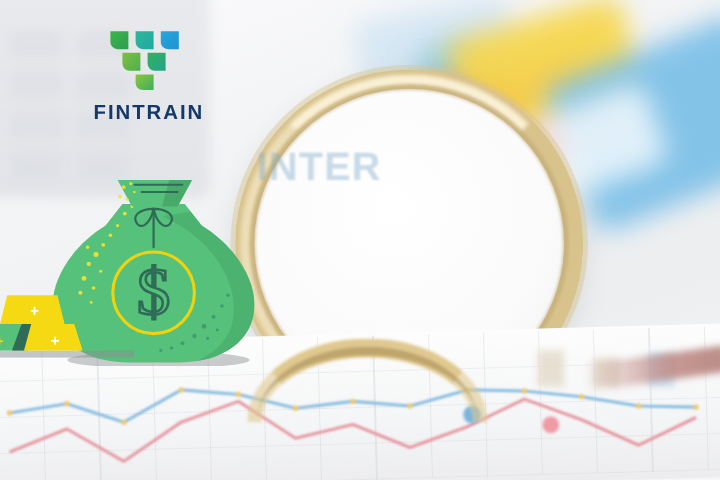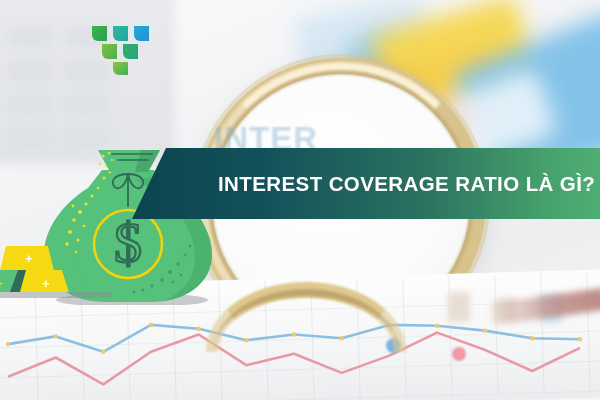--- a/index.html
+++ b/index.html
@@ -278,20 +278,21 @@
         <path d="M2 2 h15 v15 h-9 a6 6 0 0 1 -6 -6 z" fill="url(#g1)"></path>
         <path d="M23 2 h15 v15 h-9 a6 6 0 0 1 -6 -6 z" fill="url(#g2)"></path>
         <path d="M44 2 h15 v15 h-9 a6 6 0 0 1 -6 -6 z" fill="url(#g3)"></path>
 
         <path d="M12 20 h15 v15 h-9 a6 6 0 0 1 -6 -6 z" fill="url(#g4)"></path>
         <path d="M33 20 h15 v15 h-9 a6 6 0 0 1 -6 -6 z" fill="url(#g5)"></path>
 
         <path d="M23 38 h15 v13 h-9 a6 6 0 0 1 -6 -6 z" fill="url(#g6)"></path>
       </svg>
     </div>
+    <div class="logo-text">FINTRAIN</div>
   </div>
 
   <div class="bag">
     <svg viewBox="0 0 175 165" width="175" height="165">
       <defs>
         <clipPath id="bagclip">
           <path d="M62 30 h52 l14 18 c26 16 44 42 44 66 c0 30 -27 48 -62 48 h-44
                    c-35 0 -62 -18 -62 -48 c0 -24 18 -50 44 -66 z"></path>
         </clipPath>
       </defs>
@@ -382,18 +383,15 @@
       <g fill="#ffffff" font-family="'Liberation Sans', sans-serif" font-size="13" font-weight="700">
         <text x="31" y="25">+</text>
         <text x="48" y="50">+</text>
       </g>
       <g fill="#f5d912" font-family="'Liberation Sans', sans-serif" font-size="12" font-weight="700">
         <text x="2" y="50">+</text>
       </g>
     </svg>
   </div>
 
-  <div class="banner-dark">
-    <span class="banner-dark-txt">INTEREST COVERAGE RATIO LÀ GÌ?</span>
-  </div>
 
 
 </div>
 
 </body></html>

